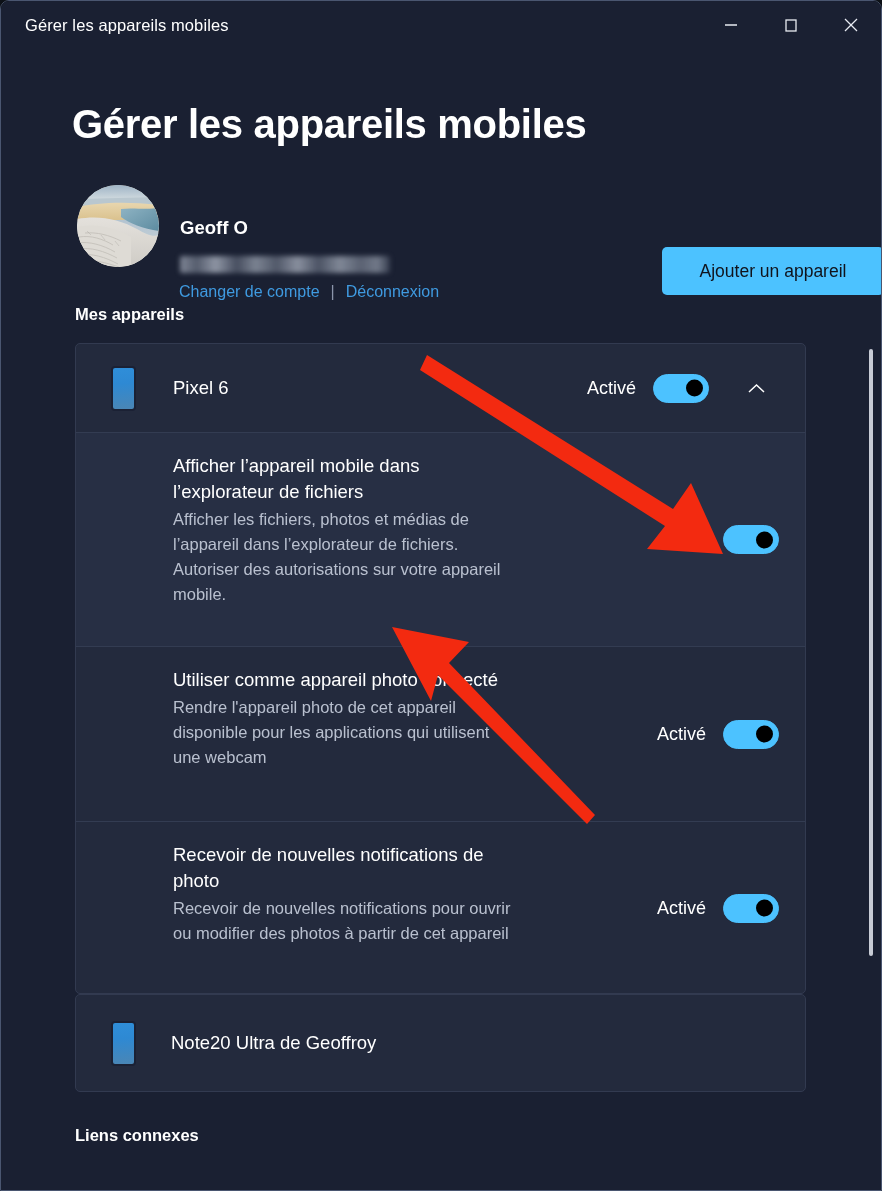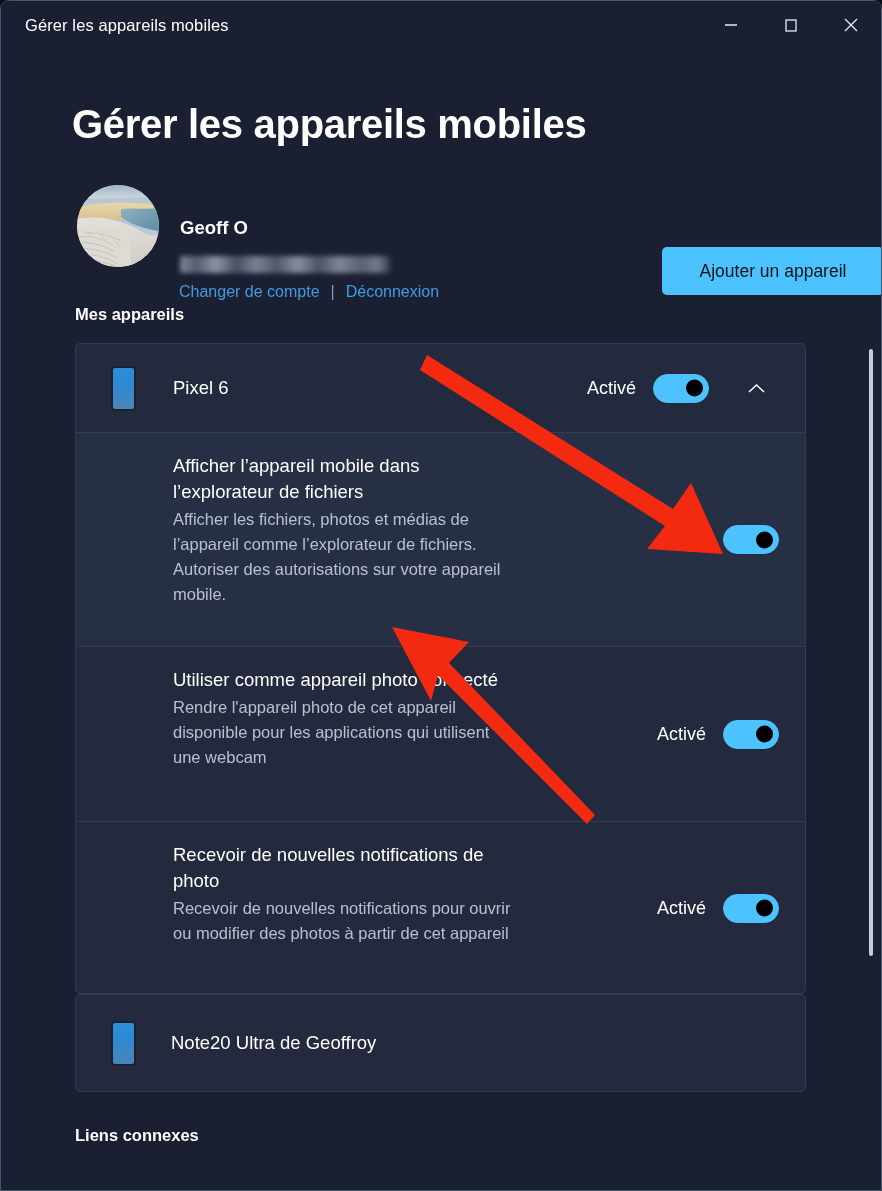--- a/index.html
+++ b/index.html
@@ -449,21 +449,21 @@
                 <polyline points="1,9 8.5,2 16,9" fill="none" stroke="currentColor" stroke-width="1.5"></polyline>
               </svg>
           </div>
           <span class="gap-26"></span>
         </div>
       </div>
 
       <div class="setting-row highlight" style="height:214px;">
         <div class="setting-text">
           <div class="setting-title">Afficher l’appareil mobile dans l’explorateur de fichiers</div>
-          <div class="setting-desc">Afficher les fichiers, photos et médias de l’appareil comme l’explorateur de fichiers. Autoriser des autorisations sur votre appareil mobile.</div>
+          <div class="setting-desc">Afficher les fichiers, photos et médias de l’appareil dans l’explorateur de fichiers. Autoriser des autorisations sur votre appareil mobile.</div>
         </div>
         <div class="setting-right">
           <span class="state-label">Activé</span>
           <span class="gap-18"></span>
           <div class="toggle on">
               <span class="knob"></span>
             </div>
           <span class="gap-26"></span>
         </div>
       </div>

